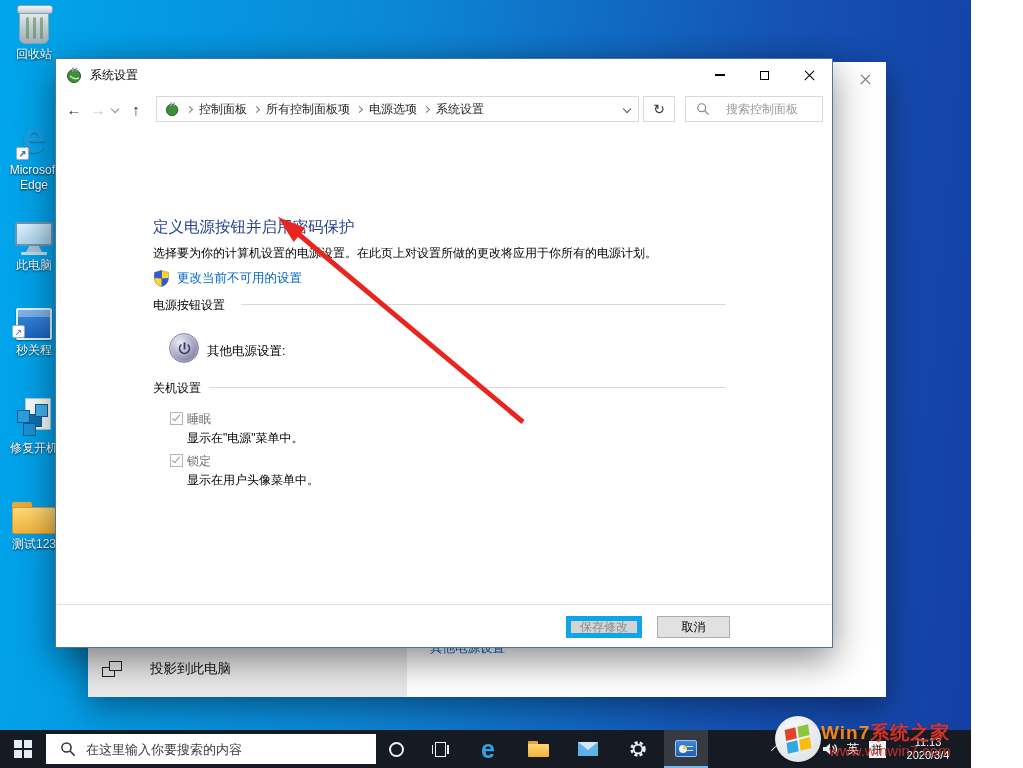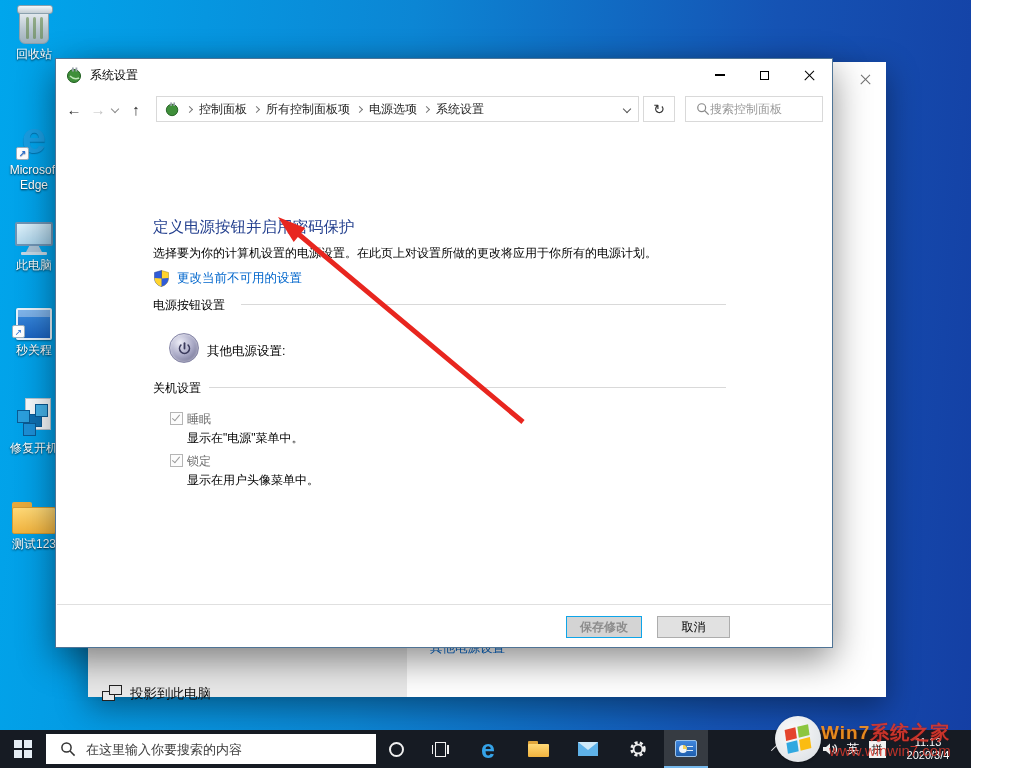--- a/index.html
+++ b/index.html
@@ -39,21 +39,21 @@
   
   #bg-window { position:absolute; left:88px; top:62px; width:798px; height:635px; background:#fff;
     box-shadow:0 10px 30px rgba(0,0,0,.4); z-index:2; }
   #bg-window .sidebar { position:absolute; left:0; top:0; bottom:0; width:319px; background:#e9e9e9; }
   #bg-window .bgx { position:absolute; right:8px; top:6px; width:26px; height:22px; display:flex;
     align-items:center; justify-content:center; }
   .xglyph { position:relative; width:11px; height:11px; }
   .xglyph i { position:absolute; left:-1px; top:5px; width:13px; height:1.4px; background:#6f6f6f; }
   .xglyph i:first-child { transform:rotate(45deg); }
   .xglyph i:last-child { transform:rotate(-45deg); }
-  .proj-row { position:absolute; left:14px; top:598px; display:flex; gap:8px;margin-top:25px; }
+  .proj-row { position:absolute; left:14px; top:598px; display:flex; align-items:center; gap:28px; }
   .proj-icon { position:relative; width:20px; height:16px; }
   .proj-icon .s1 { position:absolute; left:0; bottom:0; width:13px; height:10px; border:1.5px solid #222; background:#e9e9e9; }
   .proj-icon .s2 { position:absolute; right:0; top:0; width:13px; height:10px; border:1.5px solid #222; background:#e9e9e9; }
   .proj-label { font-size:13.5px; color:#111; }
   .other-link { position:absolute; left:342px; top:578px; font-size:12.5px; color:var(--c-link,#0066cc); }
 
   
   #fg-window { position:absolute; left:55px; top:58px; width:778px; height:590px; background:#fff;
     border:1px solid #4f7496; box-shadow:0 12px 34px rgba(0,0,0,.45); z-index:3; }
   .titlebar { position:absolute; left:0; top:0; right:0; height:32px; background:#fff; display:flex; align-items:center; }
@@ -71,21 +71,21 @@
   .chev { display:inline-block; width:6px; height:6px; border-right:1.4px solid #555; border-bottom:1.4px solid #555;
     transform:rotate(45deg); }
   .addrbox { position:absolute; left:100px; top:5px; width:483px; height:26px; border:1px solid #d9d9d9;
     display:flex; align-items:center; padding:0 8px; gap:7px; font-size:12px; color:#1f1f1f; }
   .crumb-sep { color:#777; font-size:11px; transform:rotate(-45deg); width:5px; height:5px;
     border-right:1.2px solid #777; border-bottom:1.2px solid #777; display:inline-block; }
   .addr-chev { margin-left:auto; }
   .sqbtn { position:absolute; top:5px; height:26px; border:1px solid #d9d9d9; display:flex; align-items:center; justify-content:center; }
   .refresh { left:587px; width:32px; font-size:14px; color:#333; }
   .cp-search { position:absolute; left:629px; top:5px; width:138px; height:26px; border:1px solid #d9d9d9;
-    display:flex; align-items:center; gap:0; padding-left:10px; }
+    display:flex; align-items:center; gap:16px; padding-left:10px; }
   .cp-search input { border:none; outline:none; width:96px; font-size:12px; color:#333; font-family:inherit; }
   .cp-search input::placeholder { color:#9a9a9a; }
   .mag { width:14px; height:14px; flex:0 0 auto; }
 
   .content { position:absolute; left:0; top:68px; right:0; bottom:45px; background:#fff; }
   .page-heading { position:absolute; left:97px; top:90px; font-size:15.5px; color:var(--c-heading,#233f8e); }
   .page-desc { position:absolute; left:97px; top:118px; font-size:12px; color:#000; }
   .admin-row { position:absolute; left:98px; top:143px; display:flex; align-items:center; gap:8px; }
   .admin-link { font-size:12.5px; color:var(--c-link,#0066cc); }
   .group-label { position:absolute; font-size:12px; color:#000;text-align:right; }
@@ -100,21 +100,21 @@
   .combo .chev { margin-left:auto; border-color:#444; }
   .cb { position:absolute; width:13px; height:13px; border:1px solid #b5b5b5; background:#fcfcfc; }
   .cb .checkmark { position:absolute; left:3px; top:0px; width:4px; height:8px;
     border-right:1.8px solid #9a9a9a; border-bottom:1.8px solid #9a9a9a; transform:rotate(40deg); }
   .cb-label { position:absolute; font-size:12px; color:#6f6f6f; }
   .cb-desc { position:absolute; font-size:12px; color:#000; }
 
   .footer-line { position:absolute; left:1px; right:1px; top:545px; height:1px; background:#e0e0e0; }
   .btn { position:absolute; top:557px; height:22px; font-size:12px; display:flex; align-items:center;
     justify-content:center; font-family:inherit; }
-  .btn-save { left:510px; width:76px; background:#d4d4d4; border:1px solid #0ea5e9; color:#8c8c8c;font-weight:bold; }
+  .btn-save { left:510px; width:76px; background:#d4d4d4; border:5px solid #0ea5e9; color:#8c8c8c; }
   .btn-cancel { left:601px; width:73px; background:#e1e1e1; border:1px solid #adadad; color:#000; }
 
   
   #arrow-svg { position:absolute; left:0; top:0; z-index:4; pointer-events:none; }
 
   
   #taskbar { position:absolute; left:0; bottom:0; width:1023px; height:38px; background:#161b23; z-index:5; }
   .tb { position:absolute; top:0; height:38px; display:flex; align-items:center; justify-content:center; }
   .winlogo { display:grid; grid-template-columns:8px 8px; grid-template-rows:8px 8px; gap:1.6px; }
   .winlogo span { background:#e6eef5; }

